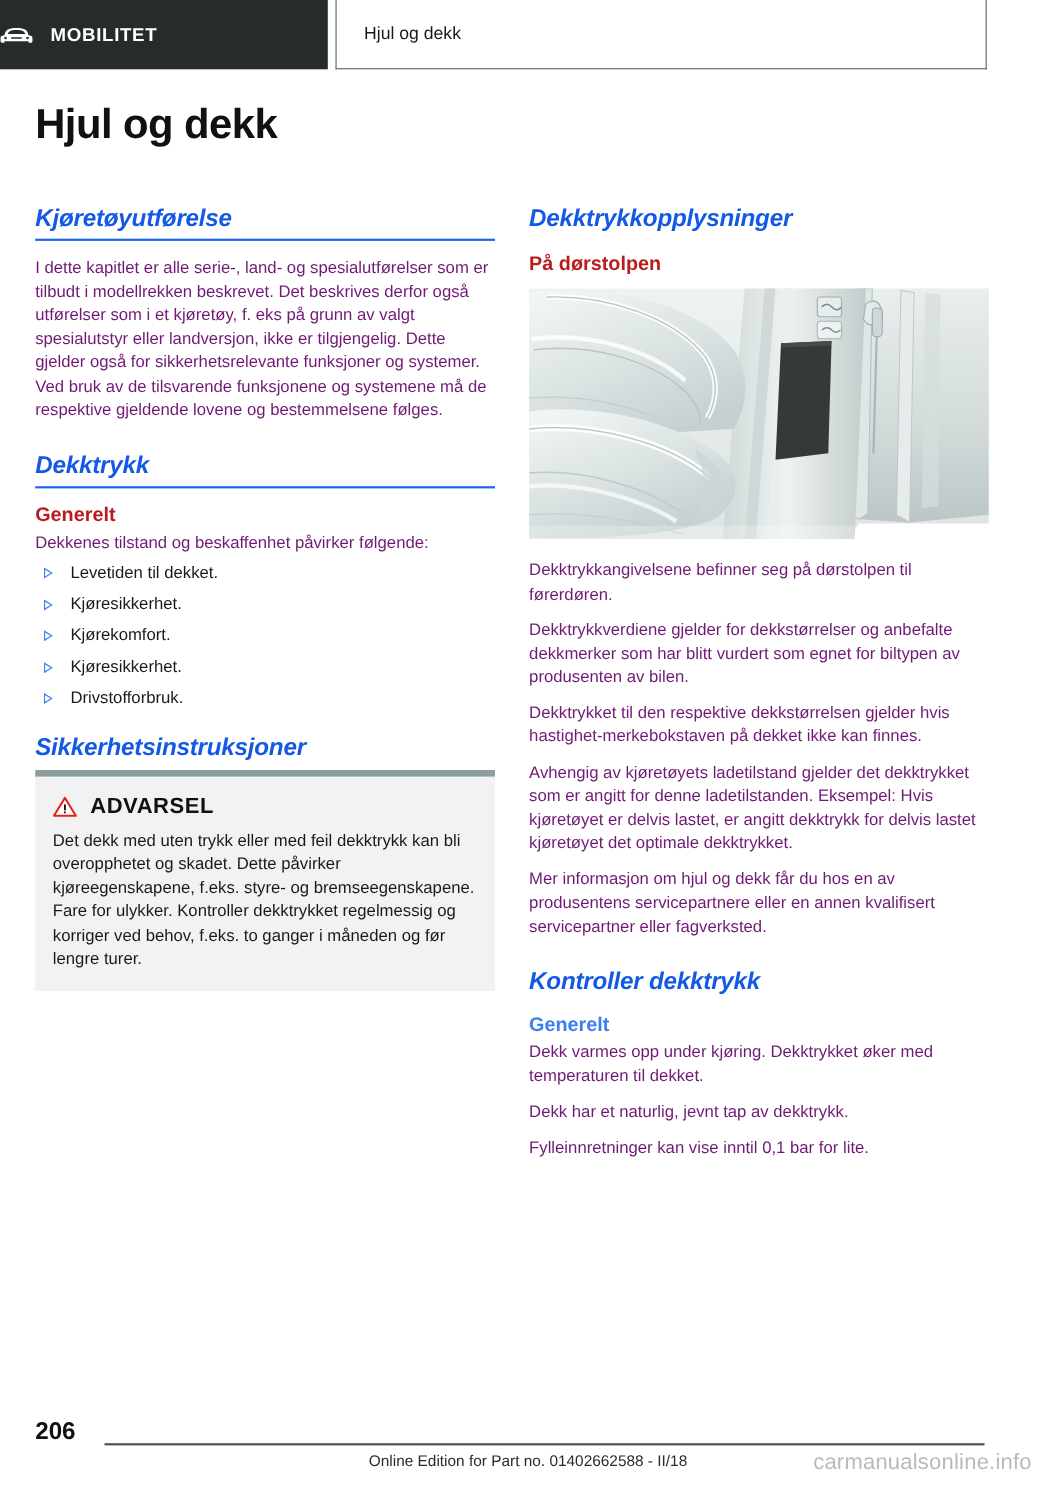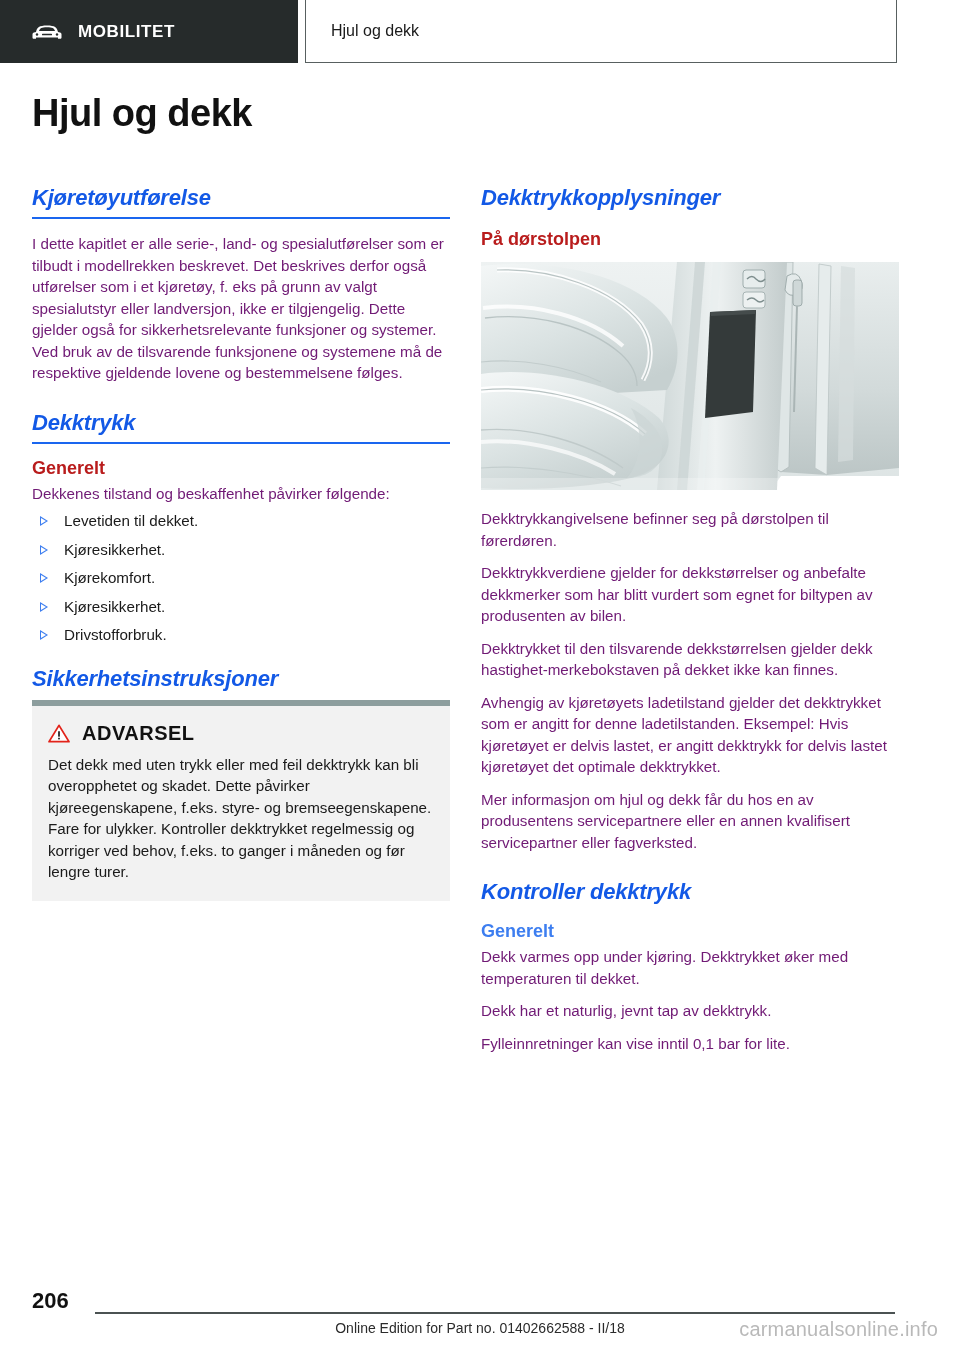--- a/index.html
+++ b/index.html
@@ -24,21 +24,20 @@
     height: 64px;
   }
   .header-brand {
     position: absolute;
     top: 0; left: 0;
     width: 298px;
     height: 63px;
     background: #262b2b;
     display: flex;
     align-items: center;
-    padding-left: 32px;
     box-sizing: border-box;
   }
   .car-icon {
     width: 30px;
     height: 20px;
     margin-right: 16px;
     flex: none;
   }
   .brand-label {
     color: #ffffff;
@@ -349,21 +348,21 @@
       <path d="M0 206 C46 202, 104 212, 140 224" fill="none" stroke="#c4cece" stroke-width="1.1"></path>
 
       <path d="M150 146 C172 158, 186 176, 180 196 C176 210, 160 216, 146 216 C162 198, 162 166, 150 146 Z" fill="#ccd6d6" opacity="0.75"></path>
 
       <rect x="0" y="216" width="300" height="12" fill="#ffffff" opacity="0.25"></rect>
     </svg>
   </div>
 
   <p class="body">Dekktrykkangivelsene befinner seg på dørstolpen til førerdøren.</p>
   <p class="body">Dekktrykkverdiene gjelder for dekkstørrelser og anbefalte dekkmerker som har blitt vurdert som egnet for biltypen av produsenten av bilen.</p>
-  <p class="body">Dekktrykket til den tilsvarende dekkstørrelsen gjelder dekk hastighet-merkebokstaven på dekket ikke kan finnes.</p>
+  <p class="body">Dekktrykket til den respektive dekkstørrelsen gjelder hvis hastighet-merkebokstaven på dekket ikke kan finnes.</p>
   <p class="body">Avhengig av kjøretøyets ladetilstand gjelder det dekktrykket som er angitt for denne ladetilstanden. Eksempel: Hvis kjøretøyet er delvis lastet, er angitt dekktrykk for delvis lastet kjøretøyet det optimale dekktrykket.</p>
   <p class="body">Mer informasjon om hjul og dekk får du hos en av produsentens servicepartnere eller en annen kvalifisert servicepartner eller fagverksted.</p>
 
   <h2 class="sec" style="margin-top:26px;margin-bottom:4px;">Kontroller dekktrykk</h2>
   <h3 class="sub lighter">Generelt</h3>
   <p class="body">Dekk varmes opp under kjøring. Dekktrykket øker med temperaturen til dekket.</p>
   <p class="body">Dekk har et naturlig, jevnt tap av dekktrykk.</p>
   <p class="body">Fylleinnretninger kan vise inntil 0,1 bar for lite.</p>
 </div>
 

